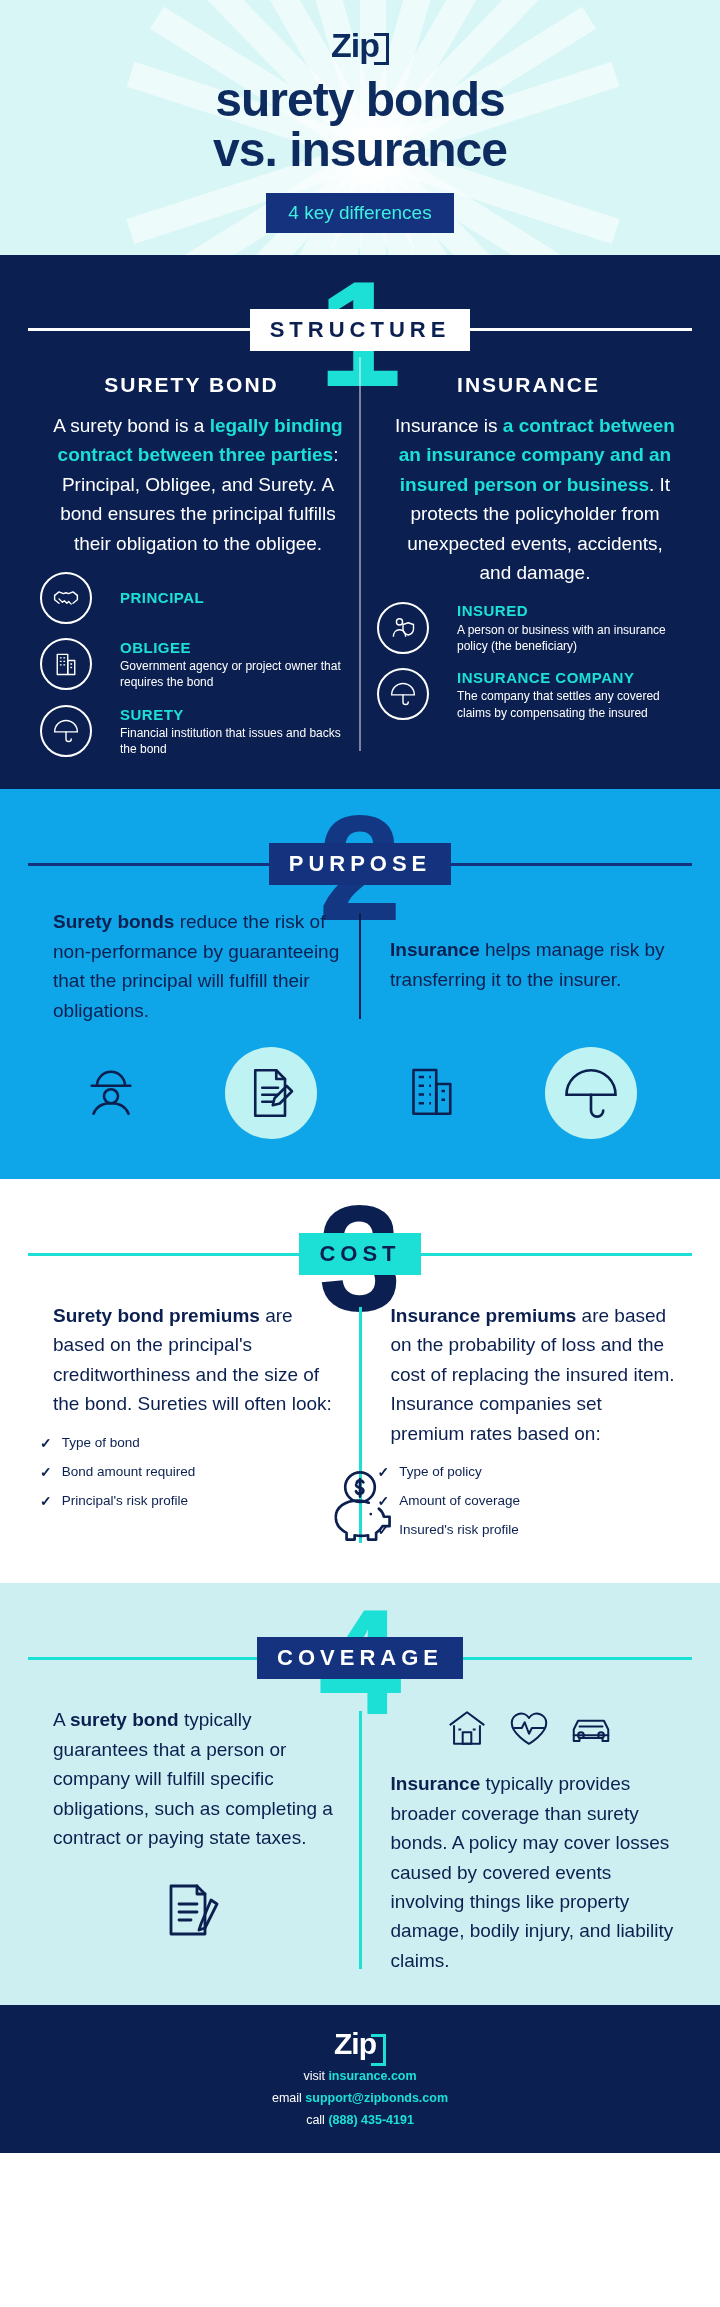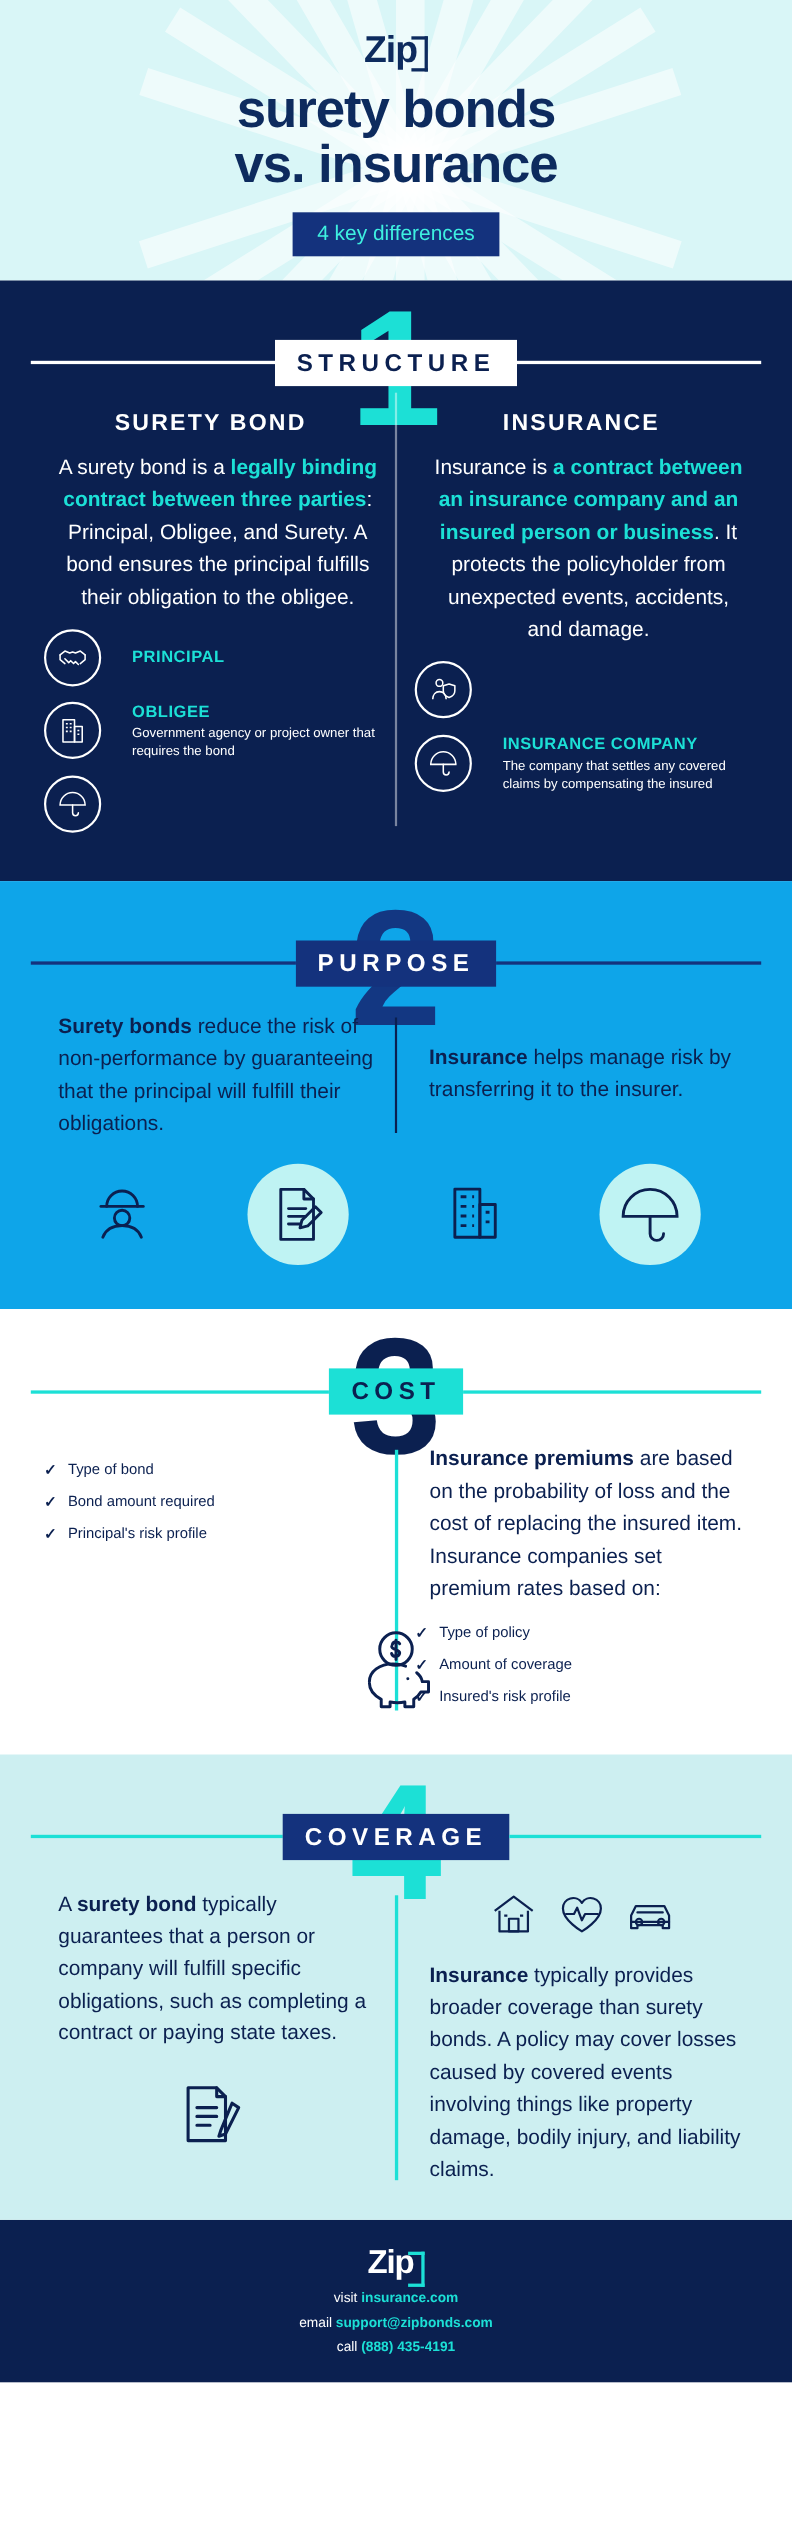--- a/index.html
+++ b/index.html
@@ -186,21 +186,21 @@
     <div class="hero-inner">
       <div class="zip-logo">Zip</div>
       <h1>
         <span>surety bonds</span><br>
         <span>vs. insurance</span>
       </h1>
       <div class="hero-badge">4 key differences</div>
     </div>
   </div>
 
-  <div class="section sec-dark" style="padding-bottom:44px;">
+  <div class="section sec-dark" style="padding-bottom:32px;">
     <div class="bignum teal">1</div>
     <div class="title-row">
       <div class="line line-white"></div>
       <div class="title-chip chip-white">STRUCTURE</div>
       <div class="line line-white"></div>
     </div>
 
     <div class="cols">
       <div class="col">
         <div class="col-head">SURETY BOND</div>
@@ -233,36 +233,44 @@
           </div>
         </div>
 
         <div class="icon-row">
           <div class="icon-circle">
             <svg viewBox="0 0 32 32" fill="none" stroke="#ffffff" stroke-width="1.6" stroke-linecap="round">
                 <path d="M3 17a13 13 0 0126 0z"></path>
                 <path d="M16 17v8a3 3 0 006 0"></path>
               </svg>
           </div>
+          <div class="icon-text">
+            <div class="t">SURETY</div>
+            <div>Financial institution that issues and backs the bond</div>
+          </div>
         </div>
       </div>
 
       <div class="divider"></div>
 
       <div class="col">
         <div class="col-head">INSURANCE</div>
         <div class="blurb"><span>Insurance is </span><span class="hl">a contract between an insurance company and an insured person or business</span><span>. It protects the policyholder from unexpected events, accidents, and damage.</span></div>
 
         <div class="icon-row">
           <div class="icon-circle">
             <svg viewBox="0 0 32 32" fill="none" stroke="#ffffff" stroke-width="1.6" stroke-linejoin="round">
                 <circle cx="12" cy="9" r="3.5"></circle>
                 <path d="M5 26c0-5 3-8 7-8s7 3 7 8"></path>
                 <path d="M22 10l6 2v5c0 4-3 6-6 7-3-1-6-3-6-7v-5z"></path>
               </svg>
+          </div>
+          <div class="icon-text">
+            <div class="t">INSURED</div>
+            <div>A person or business with an insurance policy (the beneficiary)</div>
           </div>
         </div>
 
         <div class="icon-row">
           <div class="icon-circle">
             <svg viewBox="0 0 32 32" fill="none" stroke="#ffffff" stroke-width="1.6" stroke-linecap="round">
                 <path d="M3 17a13 13 0 0126 0z"></path>
                 <path d="M16 17v8a3 3 0 006 0"></path>
               </svg>
           </div>
@@ -329,20 +337,21 @@
   <div class="section" style="background:#ffffff;color:#0b2050;padding-bottom:34px;">
     <div class="bignum navy2">3</div>
     <div class="title-row">
       <div class="line" style="background:#1ce0d6"></div>
       <div class="title-chip" style="background:#1ce0d6;color:#0b2050">COST</div>
       <div class="line" style="background:#1ce0d6"></div>
     </div>
 
     <div class="cols" style="margin-top:26px;">
       <div class="col">
+        <div class="blurb left"><span class="bold">Surety bond premiums</span><span> are based on the principal's creditworthiness and the size of the bond. Sureties will often look:</span></div>
         <ul class="checklist">
           <li>
               <span class="check">✓</span>
               <span>Type of bond</span>
             </li>
           <li>
               <span class="check">✓</span>
               <span>Bond amount required</span>
             </li>
           <li>

